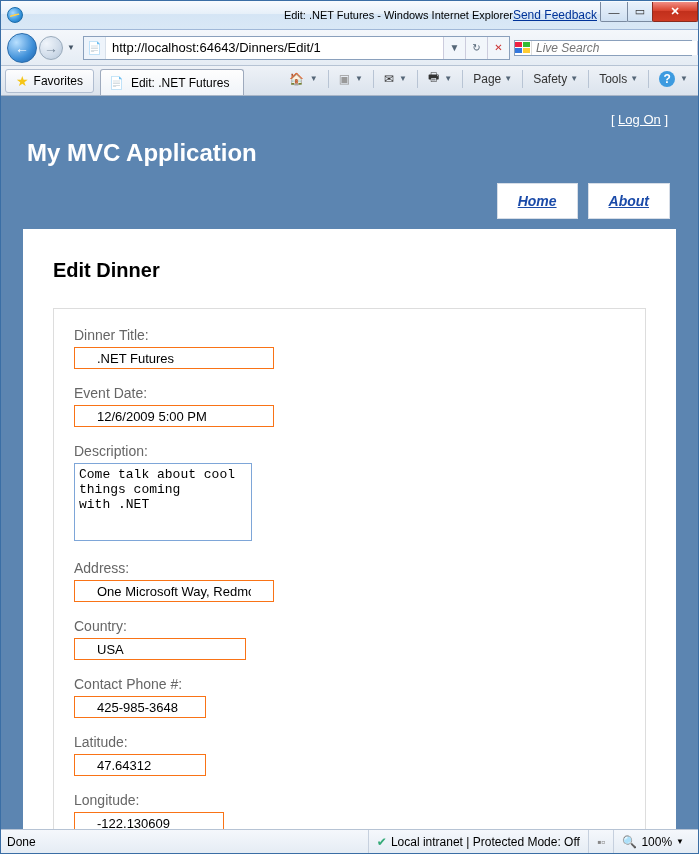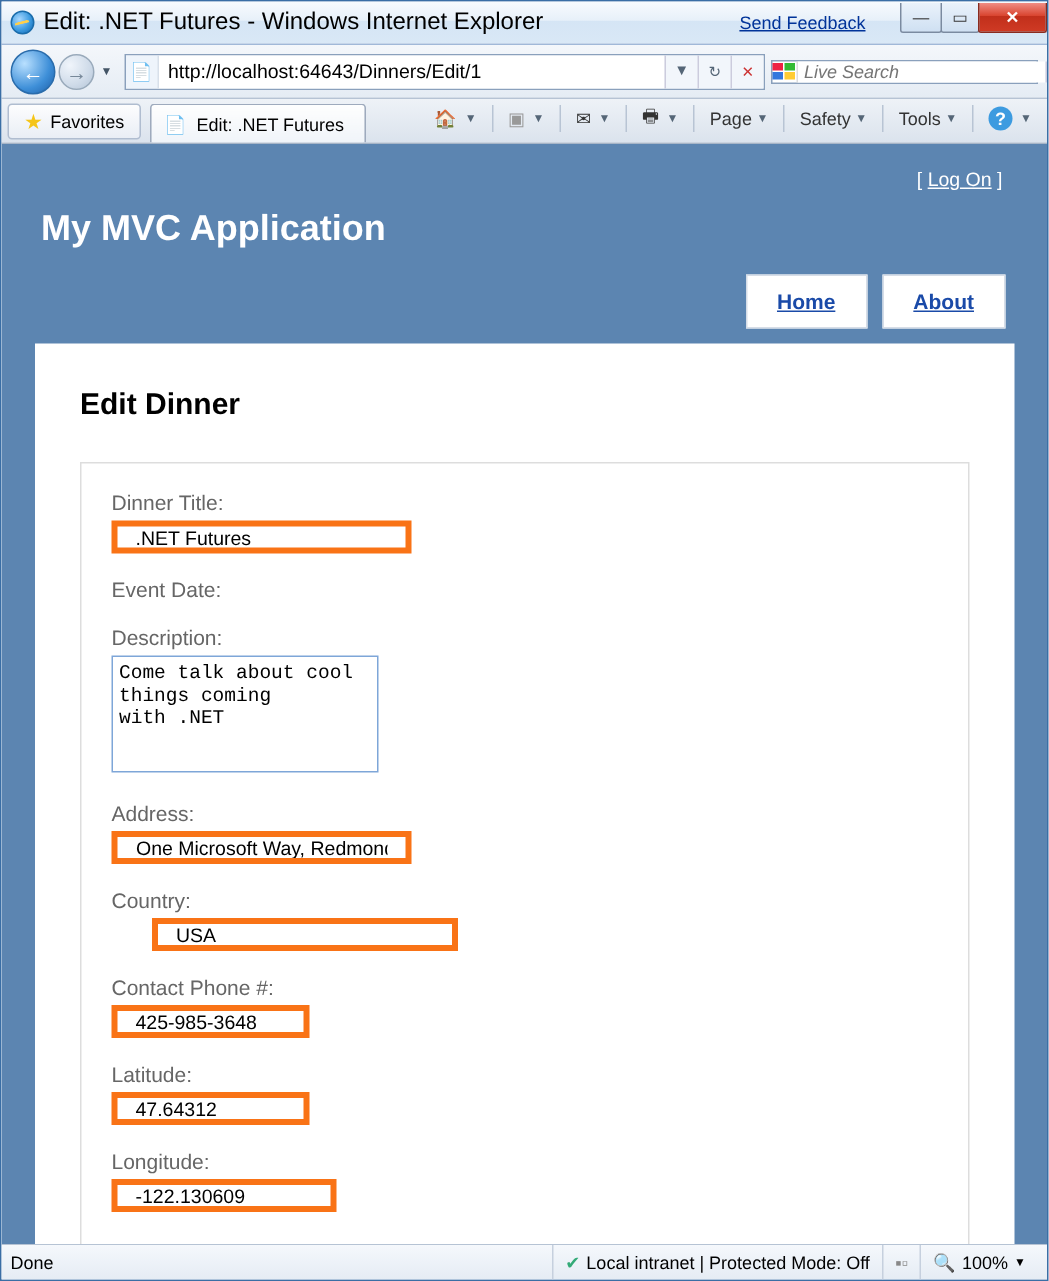--- a/index.html
+++ b/index.html
@@ -21,22 +21,22 @@
   border-bottom: 1px solid #a0b8d8;
   display: flex;
   align-items: center;
   padding: 0 0 0 6px;
   position: relative;
 }
 .titlebar .favicon {
   width: 16px; height: 16px; margin-right: 6px;
   display: flex; align-items: center; justify-content: center;
 }
-.titlebar .title { flex: 1; color: #000; font-size: 16px; }
-.titlebar .feedback { color: #003399; text-decoration: underline; margin-right: 24px; font-size: 12px;}
+.titlebar .title { flex: 1; color: #000; font-size: 11px; text-align: right; }
+.titlebar .feedback { color: #003399; text-decoration: underline; margin-right: 4px; font-size: 12px;}
 .win-buttons { display: flex; height: 20px; margin-top:-6px;}
 .win-btn {
   width: 28px; height: 20px; border: 1px solid #7a8aa0;
   border-top: none;
   background: linear-gradient(to bottom, #eaf2fb, #cfe0f2);
   display: flex; align-items: center; justify-content: center;
   font-size: 11px; color: #333;
   border-radius: 0 0 2px 2px;
   margin-left: -1px;
 }
@@ -114,40 +114,40 @@
   position: relative;
 }
 .logon {
   text-align: right; color:#fff; font-size:13px; padding: 6px 8px 10px 0;
 }
 .logon a { color:#fff; text-decoration: underline;}
 .app-title {
   color:#fff; font-family: Arial, sans-serif; font-size: 24px; font-weight: bold;
   padding: 2px 0 16px 4px;
 }
-.nav-tabs { display:flex; justify-content:flex-end; gap:10px; padding-bottom: 10px; padding-right: 6px;}
+.nav-tabs { display:flex; justify-content:flex-end; gap:10px; padding-bottom: 10px; padding-right: 6px; font-style: italic;}
 .nav-tab {
   background:#fff; color:#1a4aa8; font-weight:bold;
   padding: 9px 20px; border:1px solid #d6dde7;
   font-size: 14px; font-family: Arial, sans-serif;
 }
 .content-card {
   background:#fff; margin: 0 22px 0 22px; min-height: 620px;
   padding: 30px 30px;
 }
 .content-card h2 {
   font-family: Arial, sans-serif; font-size: 20px; margin-bottom: 26px; color:#000;
 }
 .fieldset {
   border:1px solid #ddd; padding: 18px 20px 16px 20px;
 }
 .form-row { margin-bottom: 16px; }
 .form-row label { display:block; color:#666; font-size:14px; margin-bottom:4px; font-family: Verdana, sans-serif;}
 .form-row input[type=text] {
-  width: 200px; height: 22px; border:4px solid #f97316; padding: 1px 12px;
+  width: 200px; height: 22px; border:1px solid #f97316; padding: 1px 22px;
   font-family: Arial, sans-serif; font-size: 13px;
 }
 .form-row textarea {
   width: 178px; height: 78px; border:1px solid #7ea6d8;
   font-family: "Courier New", monospace; font-size: 13px;
   padding: 3px 4px; resize:none; overflow-y: scroll;
 }
 
 .statusbar {
   height: 24px; border-top:1px solid #b6c3d4;
@@ -287,36 +287,37 @@
       <h2>Edit Dinner</h2>
       <div class="fieldset">
 
         <div class="form-row">
           <label>Dinner Title:</label>
           <input type="text" value=".NET Futures" style="">
         </div>
 
         <div class="form-row">
           <label>Event Date:</label>
+          <input type="text" value="12/6/2009 5:00 PM" style="">
         </div>
 
         <div class="form-row">
           <label>Description:</label>
           <textarea style="">Come talk about cool things coming
 with .NET</textarea>
         </div>
 
         <div class="form-row">
           <label>Address:</label>
           <input type="text" value="One Microsoft Way, Redmond WA" style="">
         </div>
 
         <div class="form-row">
           <label>Country:</label>
-          <input type="text" style="width: 204px; margin-left: 27px;" value="USA">
+          <input type="text" style="width: 172px;" value="USA">
         </div>
 
         <div class="form-row">
           <label>Contact Phone #:</label>
           <input type="text" style="width: 132px;" value="425-985-3648">
         </div>
 
         <div class="form-row">
           <label>Latitude:</label>
           <input type="text" style="width: 132px;" value="47.64312">

